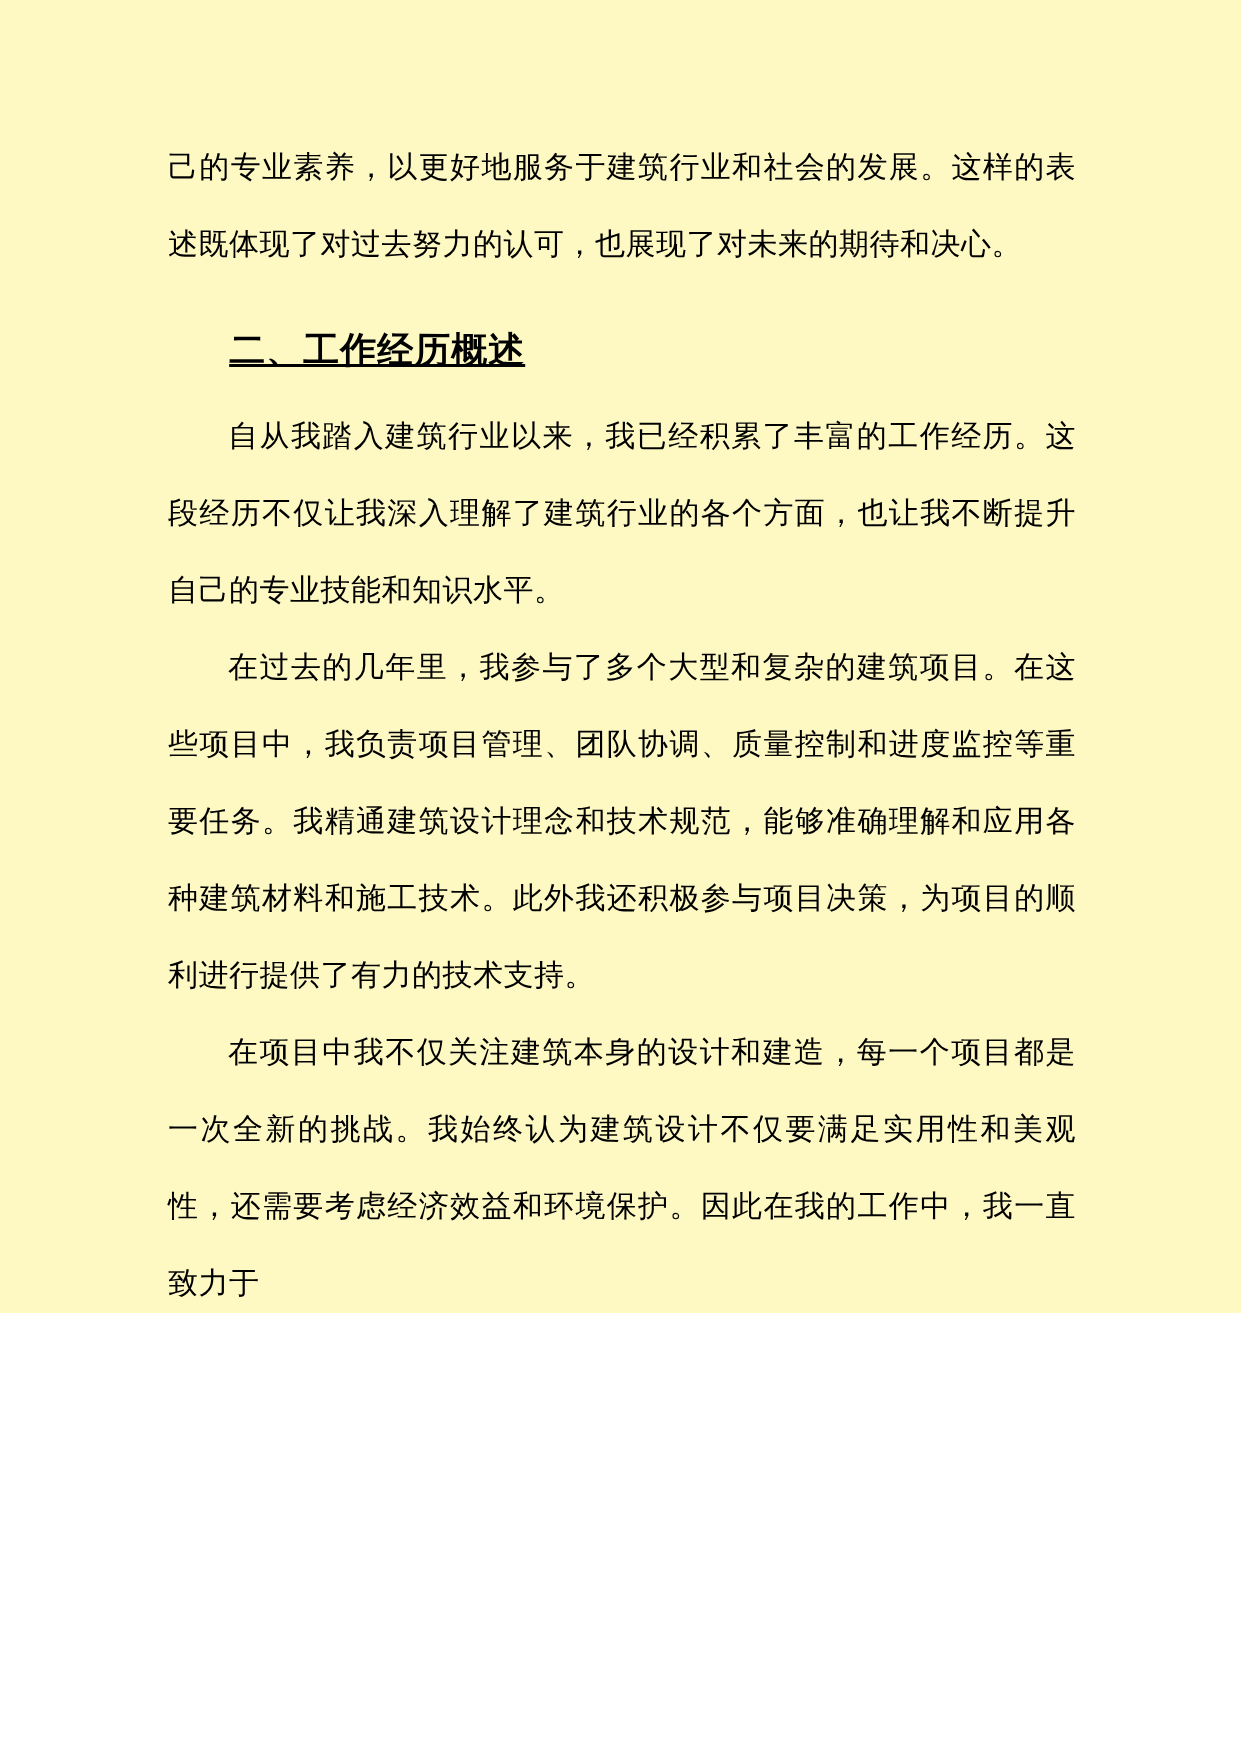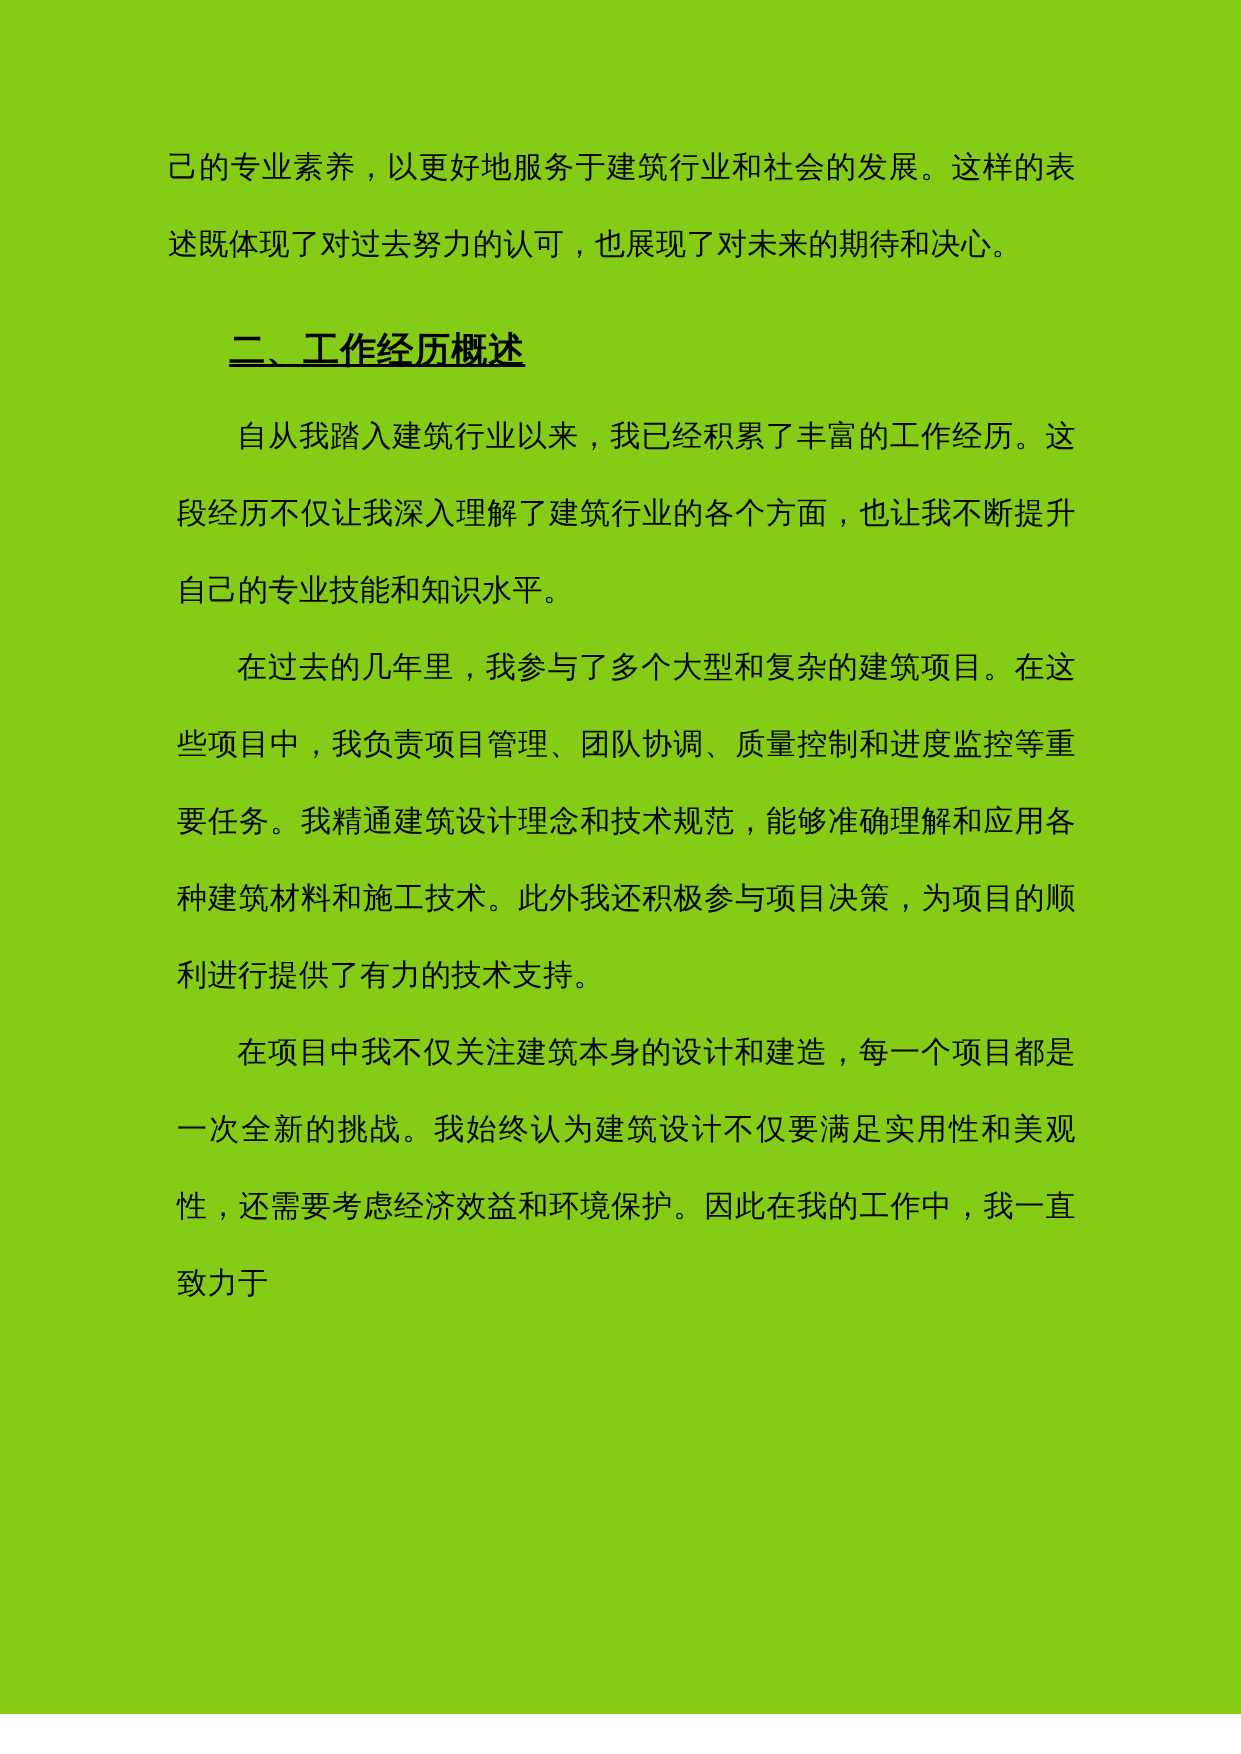--- a/index.html
+++ b/index.html
@@ -3,42 +3,41 @@
 <meta charset="utf-8">
 <style>
   html, body {
     margin: 0;
     padding: 0;
     background: #ffffff;
   }
   .page {
     position: relative;
     width: 1241px;
-    height: 1714px;
+    height: 1313px;
     margin: 0 auto;
-    background: #84cc16;
+    background: #fef9c3;
     overflow: hidden;
     font-family: "Liberation Serif", "DejaVu Serif", serif;
     color: #000000;
     box-sizing: border-box;
     padding: 128px 165px 0 168px;
   }
   .doc-body {
     width: 908px;
   }
   .para {
     font-size: 30px;
     line-height: 77px;
     text-align: justify;
     margin: 0;
     letter-spacing: 0.5px;
   }
   .para.indent {
     text-indent: 2em;
-    margin-left: 9px;
   }
   .heading {
     font-size: 36px;
     line-height: 77px;
     font-weight: bold;
     margin: 30px 0 8px 0;
     text-indent: 1.7em;
     letter-spacing: 1px;
     text-decoration: underline;
   }

